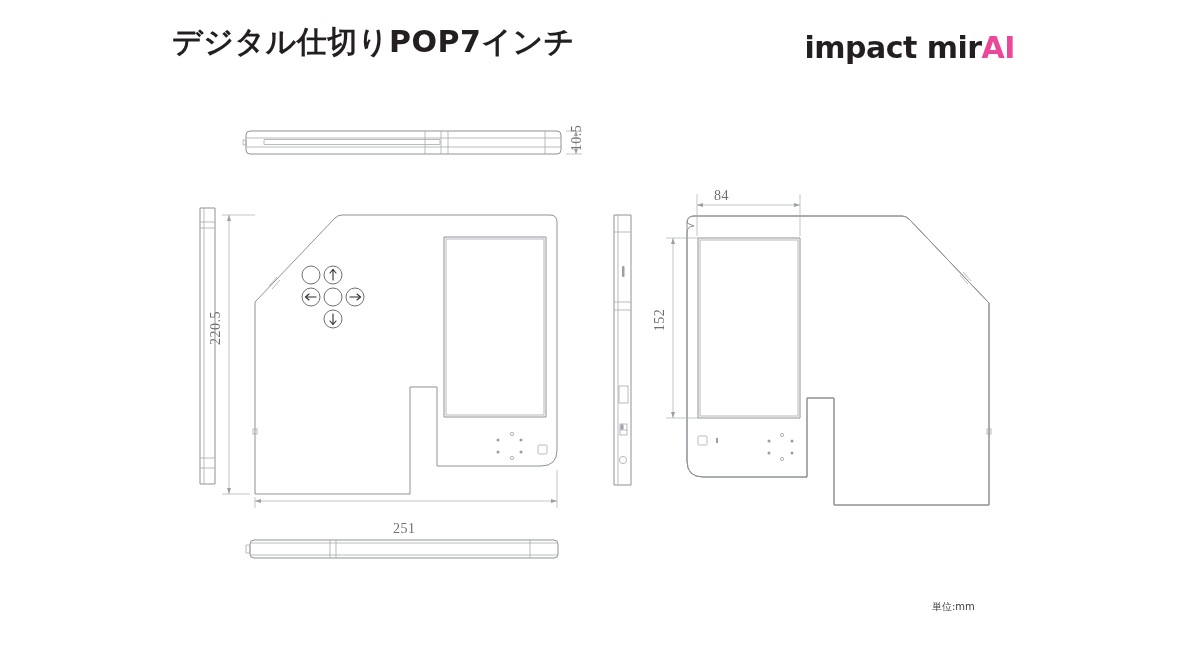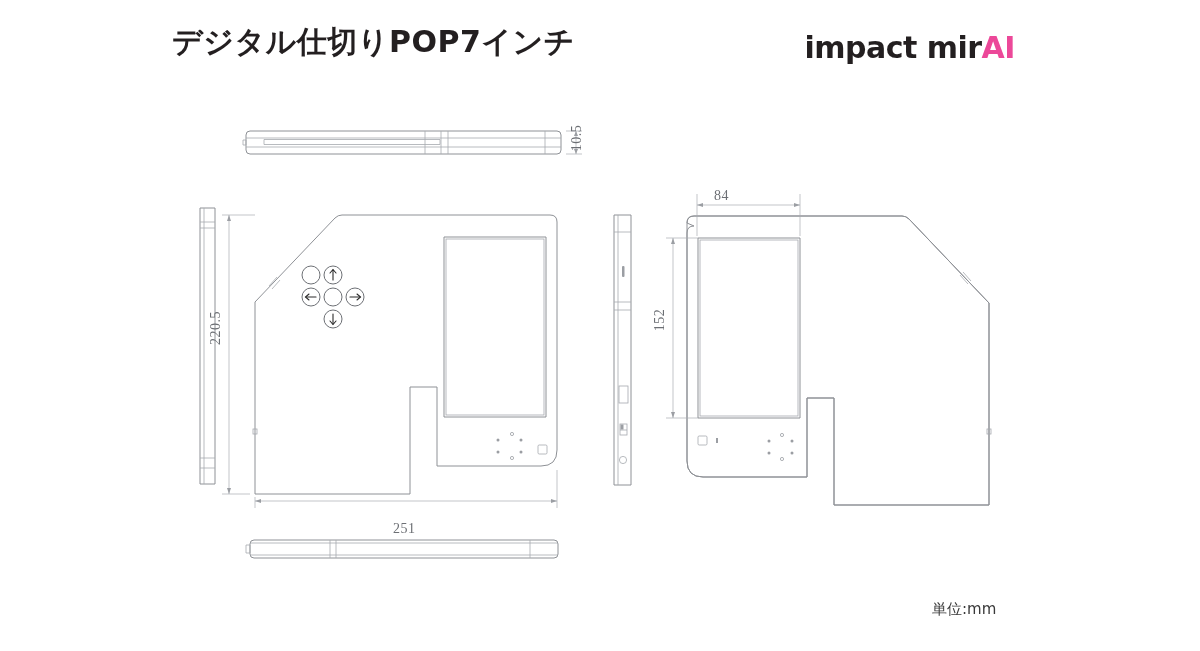--- a/index.html
+++ b/index.html
@@ -44,21 +44,21 @@
     font-family: "DejaVu Sans", "Liberation Sans", sans-serif;
   }
   #brand-logo .dark { color: #231f20; }
   #brand-logo .accent { color: #ec4899; }
 
   
   #unit-note {
     position: absolute;
     left: 932px;
     top: 600px;
-    font-size: 15px;
+    font-size: 10px;
     color: #3a3a3a;
     font-family: "DejaVu Sans", "Liberation Sans", sans-serif;
     white-space: nowrap;
   }
 
   
   #tech-drawing {
     position: absolute;
     left: 0;
     top: 0;

